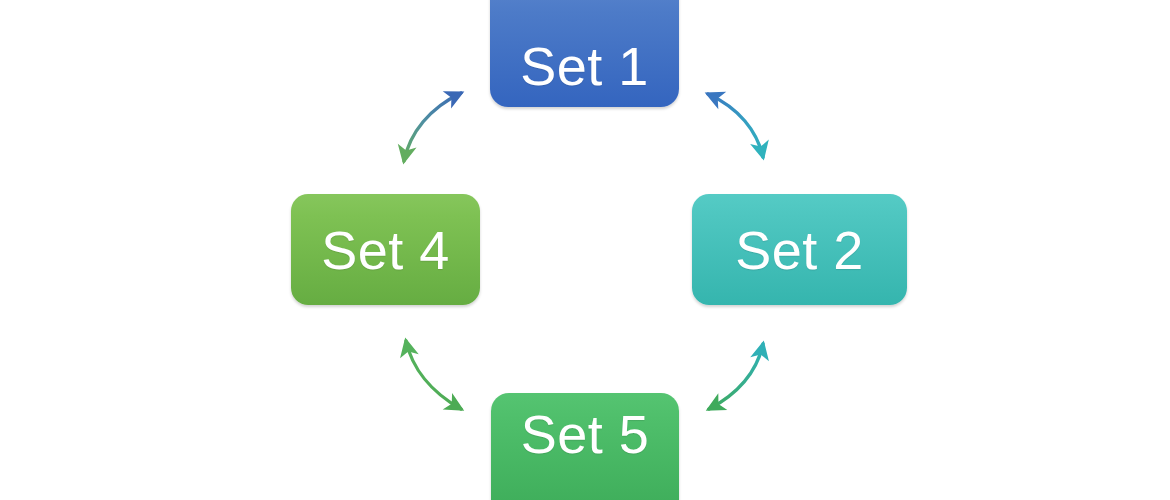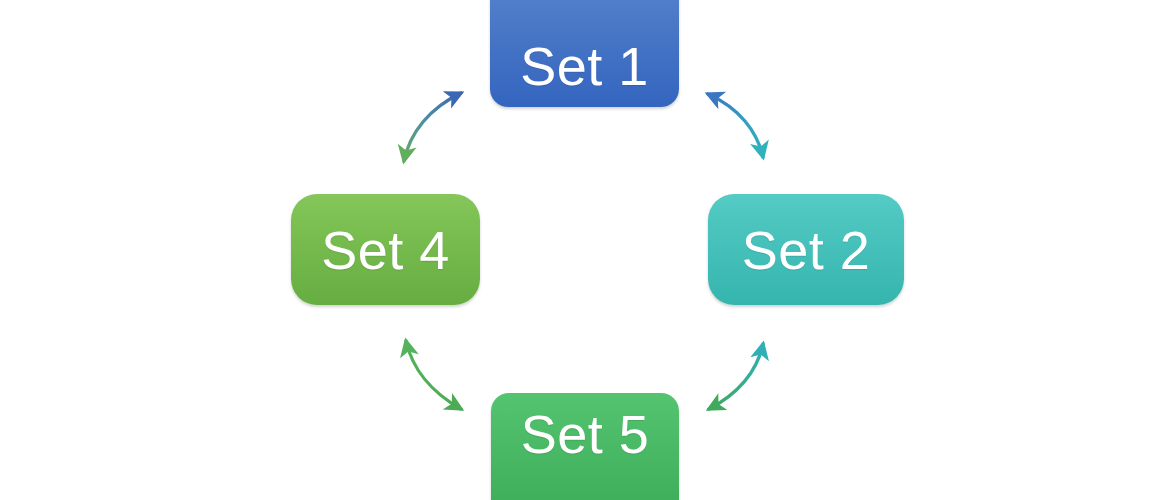--- a/index.html
+++ b/index.html
@@ -16,21 +16,21 @@
     width: 1170px;
     height: 500px;
     background: #ffffff;
     overflow: hidden;
   }
   .node {
     position: absolute;
     display: flex;
     align-items: center;
     justify-content: center;
-    border-radius: 26px;
+    border-radius: 17px;
     box-shadow: 0 2px 3px rgba(0,0,0,0.18);
     box-sizing: border-box;
   }
   .node-label {
     color: #ffffff;
     font-family: "Liberation Sans", sans-serif;
     font-size: 54px;
     font-weight: 400;
     letter-spacing: 0.5px;
     line-height: 1;
@@ -39,23 +39,22 @@
   }
   
   #node-set1 {
     left: 490px;  top: -22px;  width: 189px; height: 129px;
     border-radius: 0 0 18px 18px;
     background: linear-gradient(to bottom, #5a85cd 0%, #4d7bc8 26%, #3465bf 100%);
     align-items: flex-end;
     padding-bottom: 14px;
   }
   #node-set2 {
-    left: 692px; top: 194px; width: 196px; height: 111px;
+    left: 692px; top: 194px; width: 215px; height: 111px;
     background: linear-gradient(to bottom, #55cbc5 0%, #4ec6c0 20%, #35b5ae 100%);
-    margin-left: 16px;
   }
   #node-set3 {
     left: 491px; top: 393px; width: 188px; height: 129px;
     border-radius: 18px 18px 0 0;
     background: linear-gradient(to bottom, #55c471 0%, #4fbf6b 20%, #3cab58 100%);
     align-items: flex-start;
     padding-top: 14px;
   }
   #node-set4 {
     left: 291px; top: 194px; width: 189px; height: 111px;

